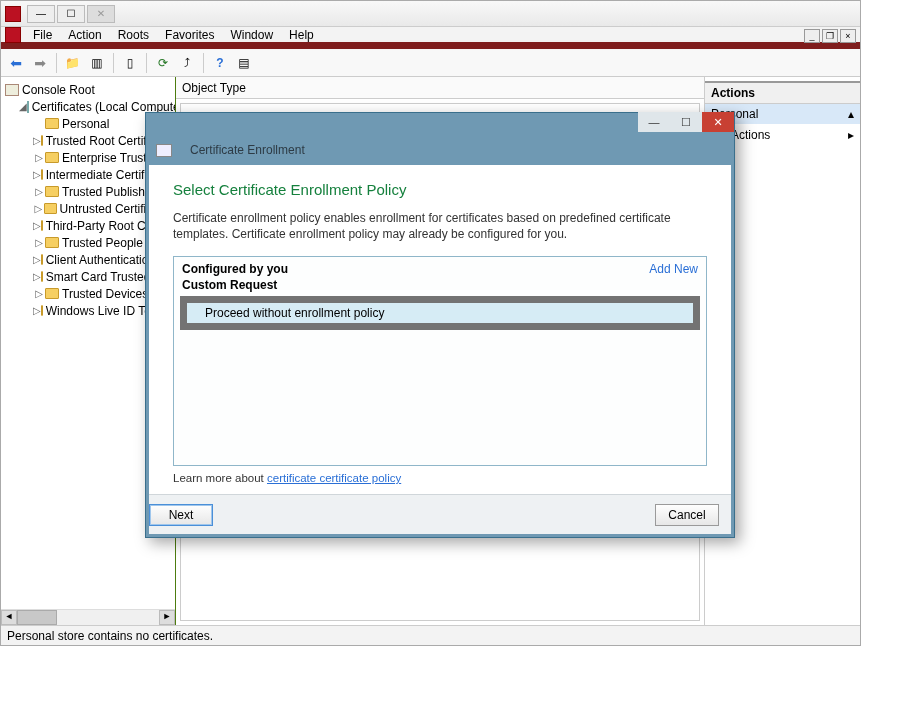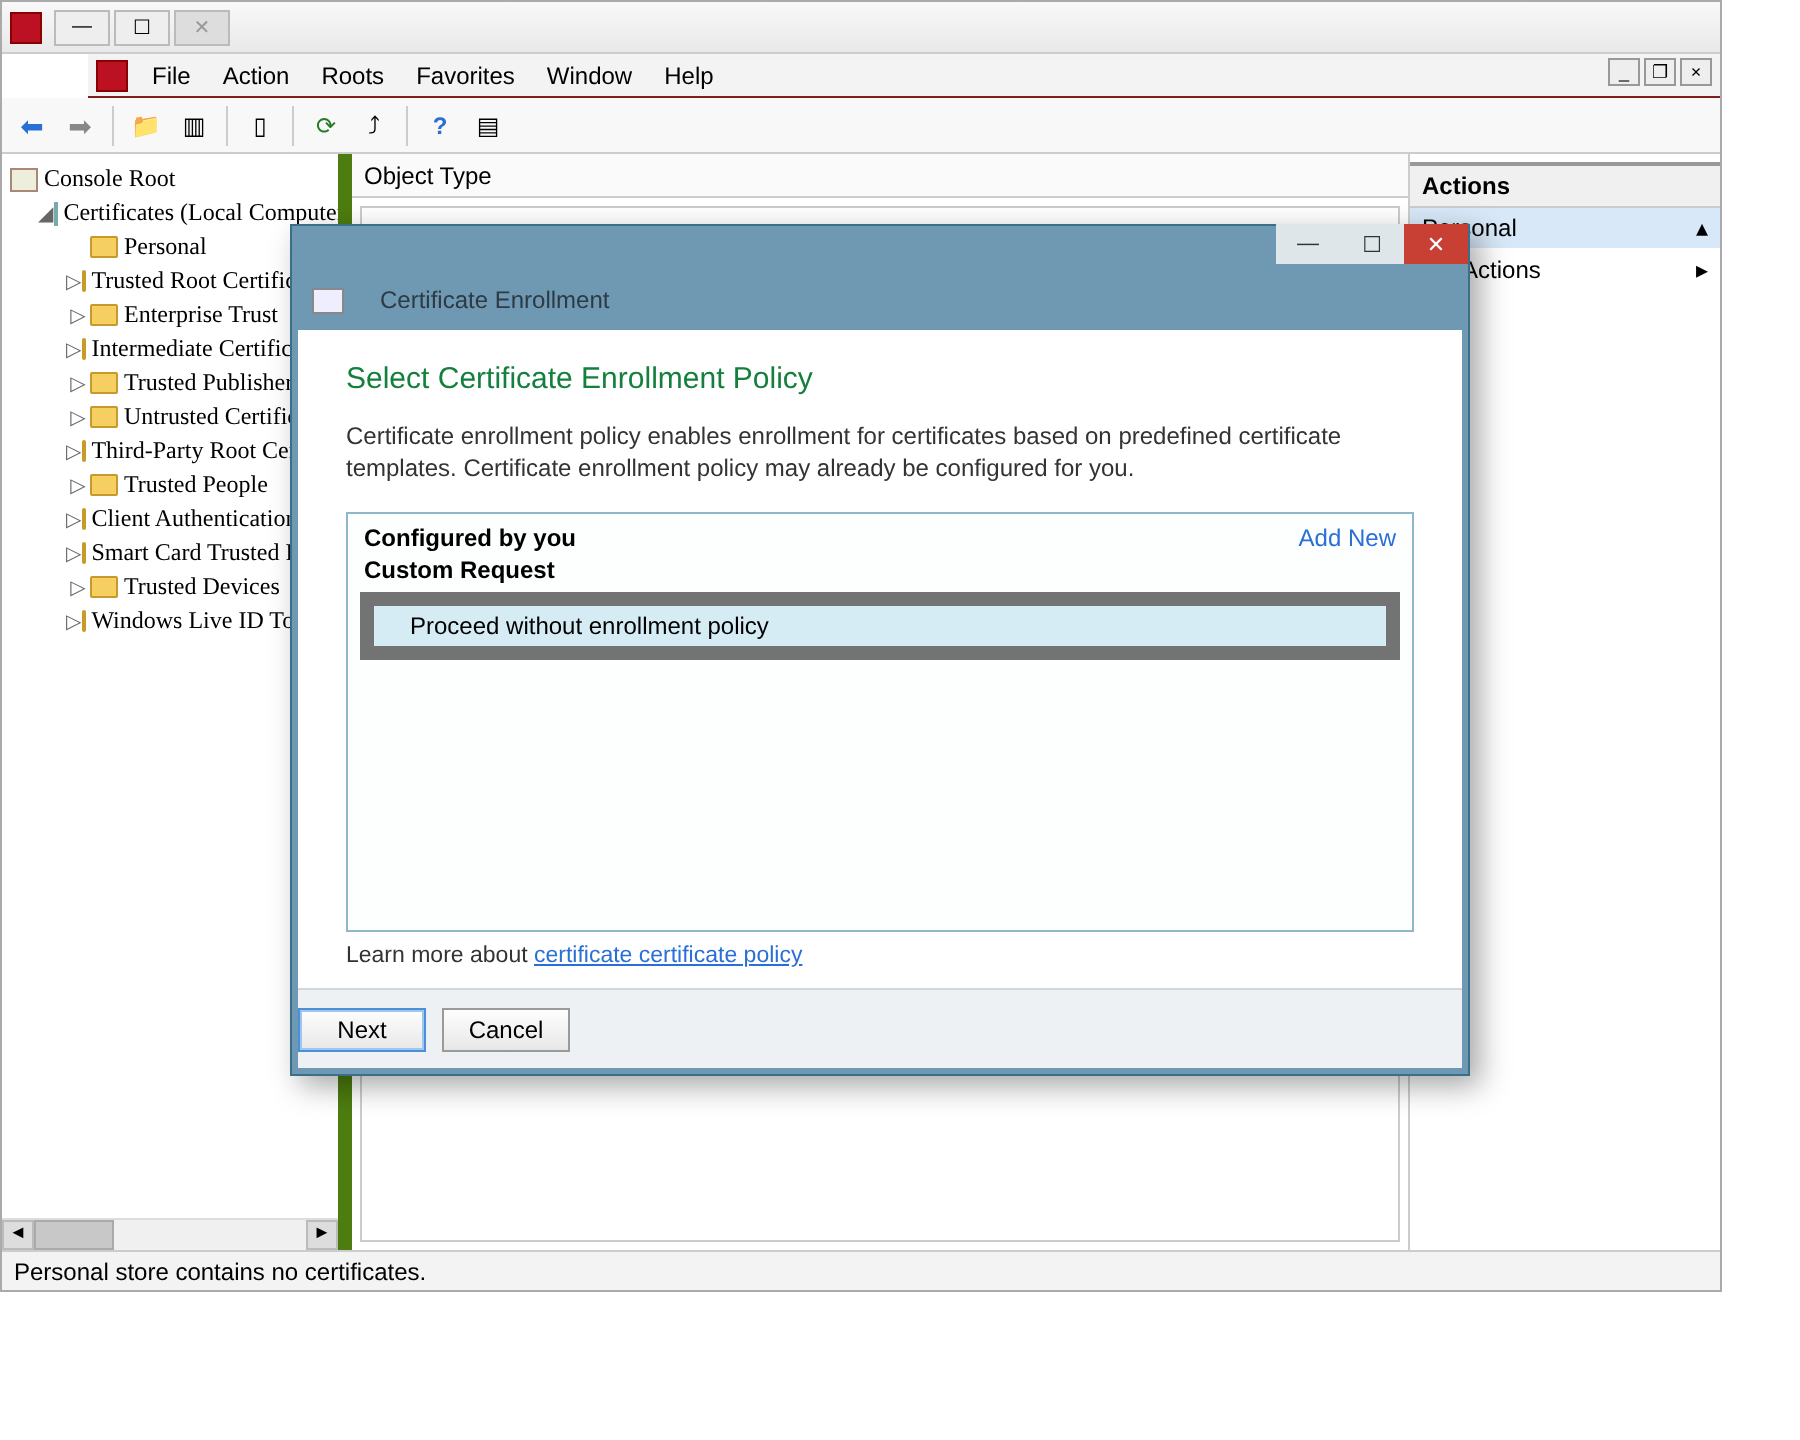--- a/index.html
+++ b/index.html
@@ -58,24 +58,23 @@
   .win-btn.close-disabled {
     background:#ddd;color:#999;
   }
 
   .menubar {
     height: 22px;
     background: #f3f3f3;
     display: flex;
     align-items: center;
     padding-left: 4px;
-    border-bottom: 1px solid #7f1d1d;
+    border-bottom: 7px solid #7f1d1d;
     gap: 0;
     position: relative;
-    margin-left: 43px;
   }
   .menubar .app-icon2 {
     width: 16px;height:16px;margin-right:4px;
     background:#b12;border:1px solid #800;
   }
   .menubar .menu-item {
     padding: 3px 8px;
   }
   .child-btns {
     position:absolute; right:4px; top:2px; display:flex; gap:2px;
@@ -97,24 +96,23 @@
   .ico-back{color:#2a6fd6;font-size:14px;}
   .ico-fwd{color:#888;font-size:14px;}
   .ico-refresh{color:#2a7a2a;}
 
   .mmc-body {
     display:flex;
     height: calc(100% - 26px - 22px - 28px - 20px);
   }
   .tree-pane {
     width: 175px;
-    border-right:7px solid #4d7c0f;
+    border-right:1px solid #4d7c0f;
     position:relative;
     overflow:hidden;
-    font-family:Liberation Serif, serif;
   }
   .tree {
     padding: 4px 0 0 4px;
     font-size:12px;
     white-space:nowrap;
   }
   .trow {
     display:flex;align-items:center;        padding:1px 0;
     height:17px;
   }
@@ -248,21 +246,21 @@
     padding:3px 18px;
   }
   .learn-more{
     margin-top:6px;color:#333;font-size:11.5px;
   }
   .learn-more a{color:#2a6fd6;text-decoration:underline;}
   .dlg-footer{
     height:40px;
     background:#eef1f3;
     margin:0 3px 3px 3px;
-    display:flex;align-items:center;justify-content:flex-start;
+    display:flex;align-items:center;justify-content:space-between;
     padding-right:12px;gap:8px;
     border-top:1px solid #d0d6da;
   }
   .btn{
     min-width:64px;
     height:22px;
     background:linear-gradient(#fefefe,#e7e7e7);
     border:1px solid #9a9a9a;
     font-size:12px;
     padding:0 12px;

